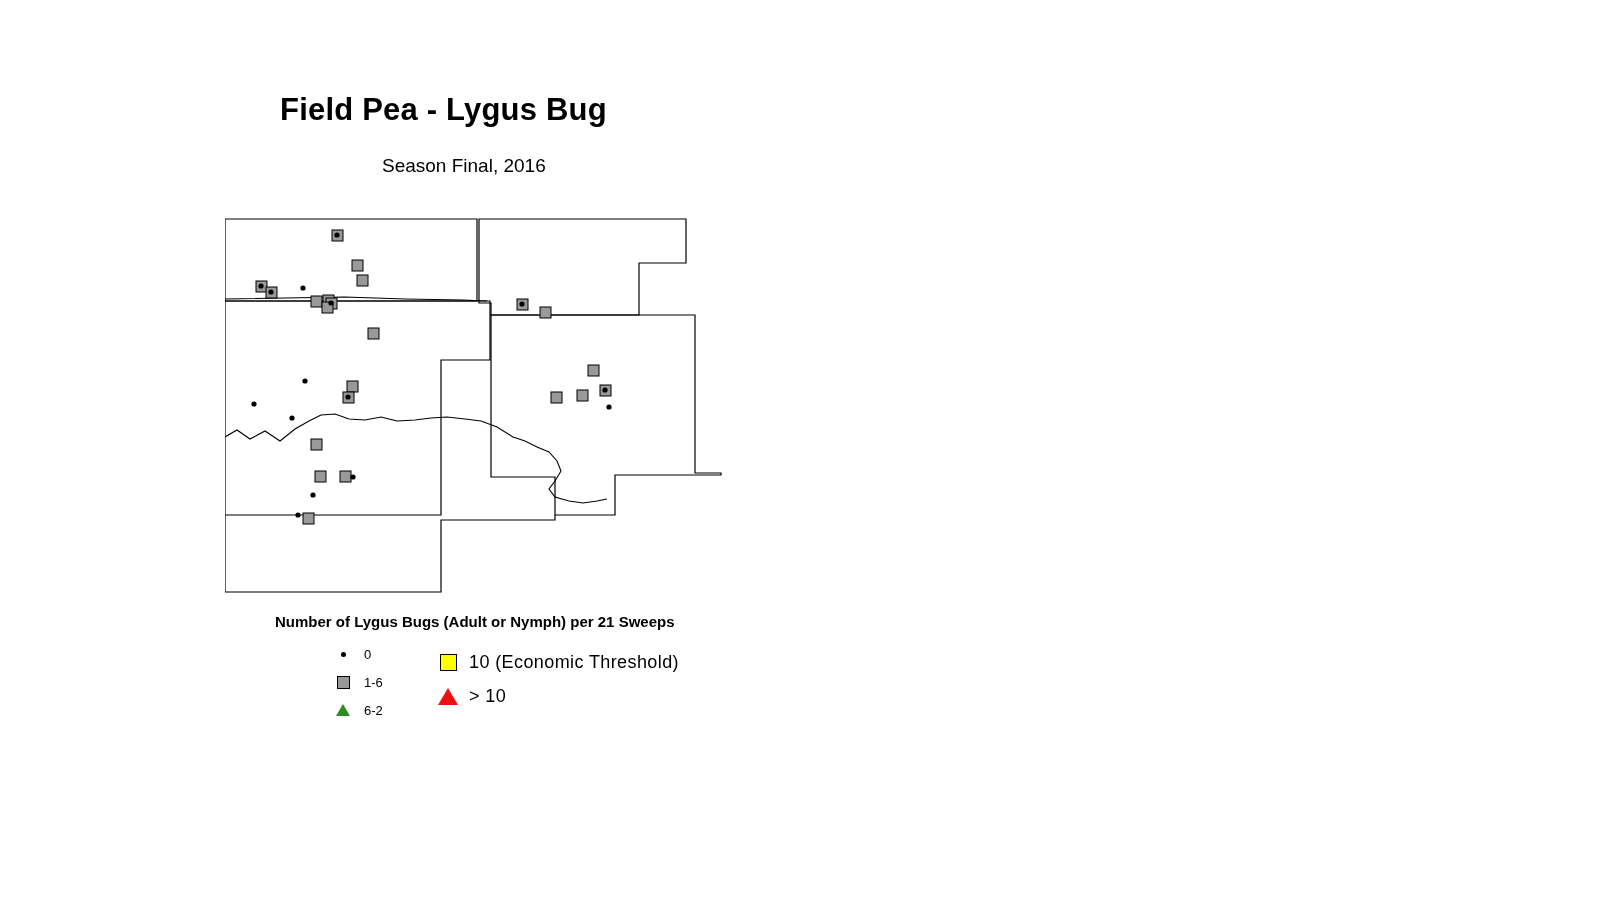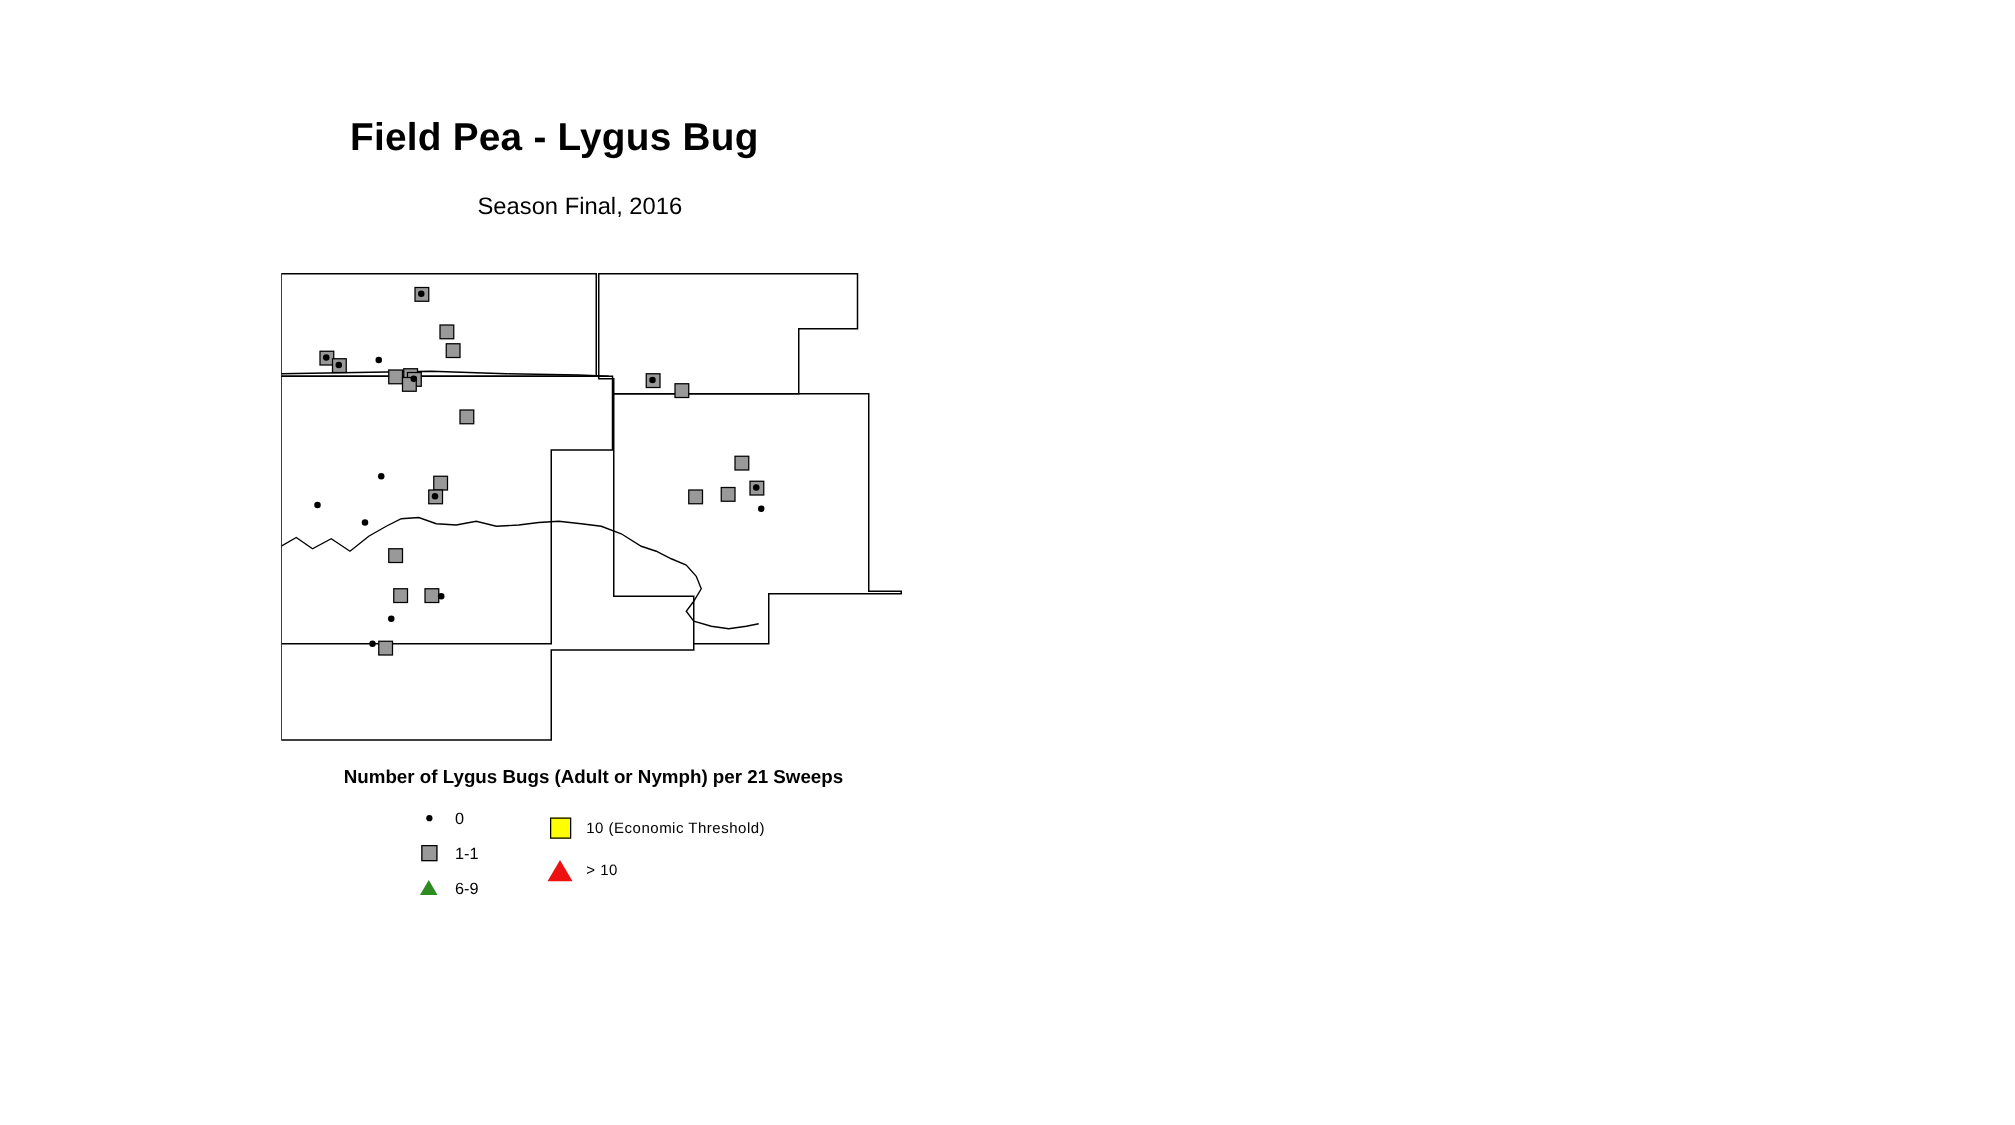--- a/index.html
+++ b/index.html
@@ -79,21 +79,21 @@
     display: flex;
     justify-content: center;
     align-items: center;
   }
   .legend-label {
     font-size: 13px;
     white-space: nowrap;
     margin-left: 8px;
   }
   #legend-col-right .legend-label {
-    font-size: 12px;
+    font-size: 18px;
     letter-spacing: 0.4px;
     text-align: right;
   }
   .legend-row.threshold { height: 34px; }
   .legend-row.over { height: 34px; }
 
   .sym-dot {
     width: 5px;
     height: 5px;
     border-radius: 50%;
@@ -206,27 +206,27 @@
     <div class="legend-row">
       <span class="legend-swatch">
           <span class="sym-dot"></span>
         </span>
       <span class="legend-label">0</span>
     </div>
     <div class="legend-row">
       <span class="legend-swatch">
           <span class="sym-square-gray"></span>
         </span>
-      <span class="legend-label">1-1</span>
+      <span class="legend-label">1-6</span>
     </div>
     <div class="legend-row">
       <span class="legend-swatch">
           <span class="sym-tri-green"></span>
         </span>
-      <span class="legend-label">6-9</span>
+      <span class="legend-label">6-2</span>
     </div>
   </div>
 
   <div class="legend-col" id="legend-col-right">
     <div class="legend-row threshold">
       <span class="legend-swatch">
           <span class="sym-square-yellow"></span>
         </span>
       <span class="legend-label">10 (Economic Threshold)</span>
     </div>

